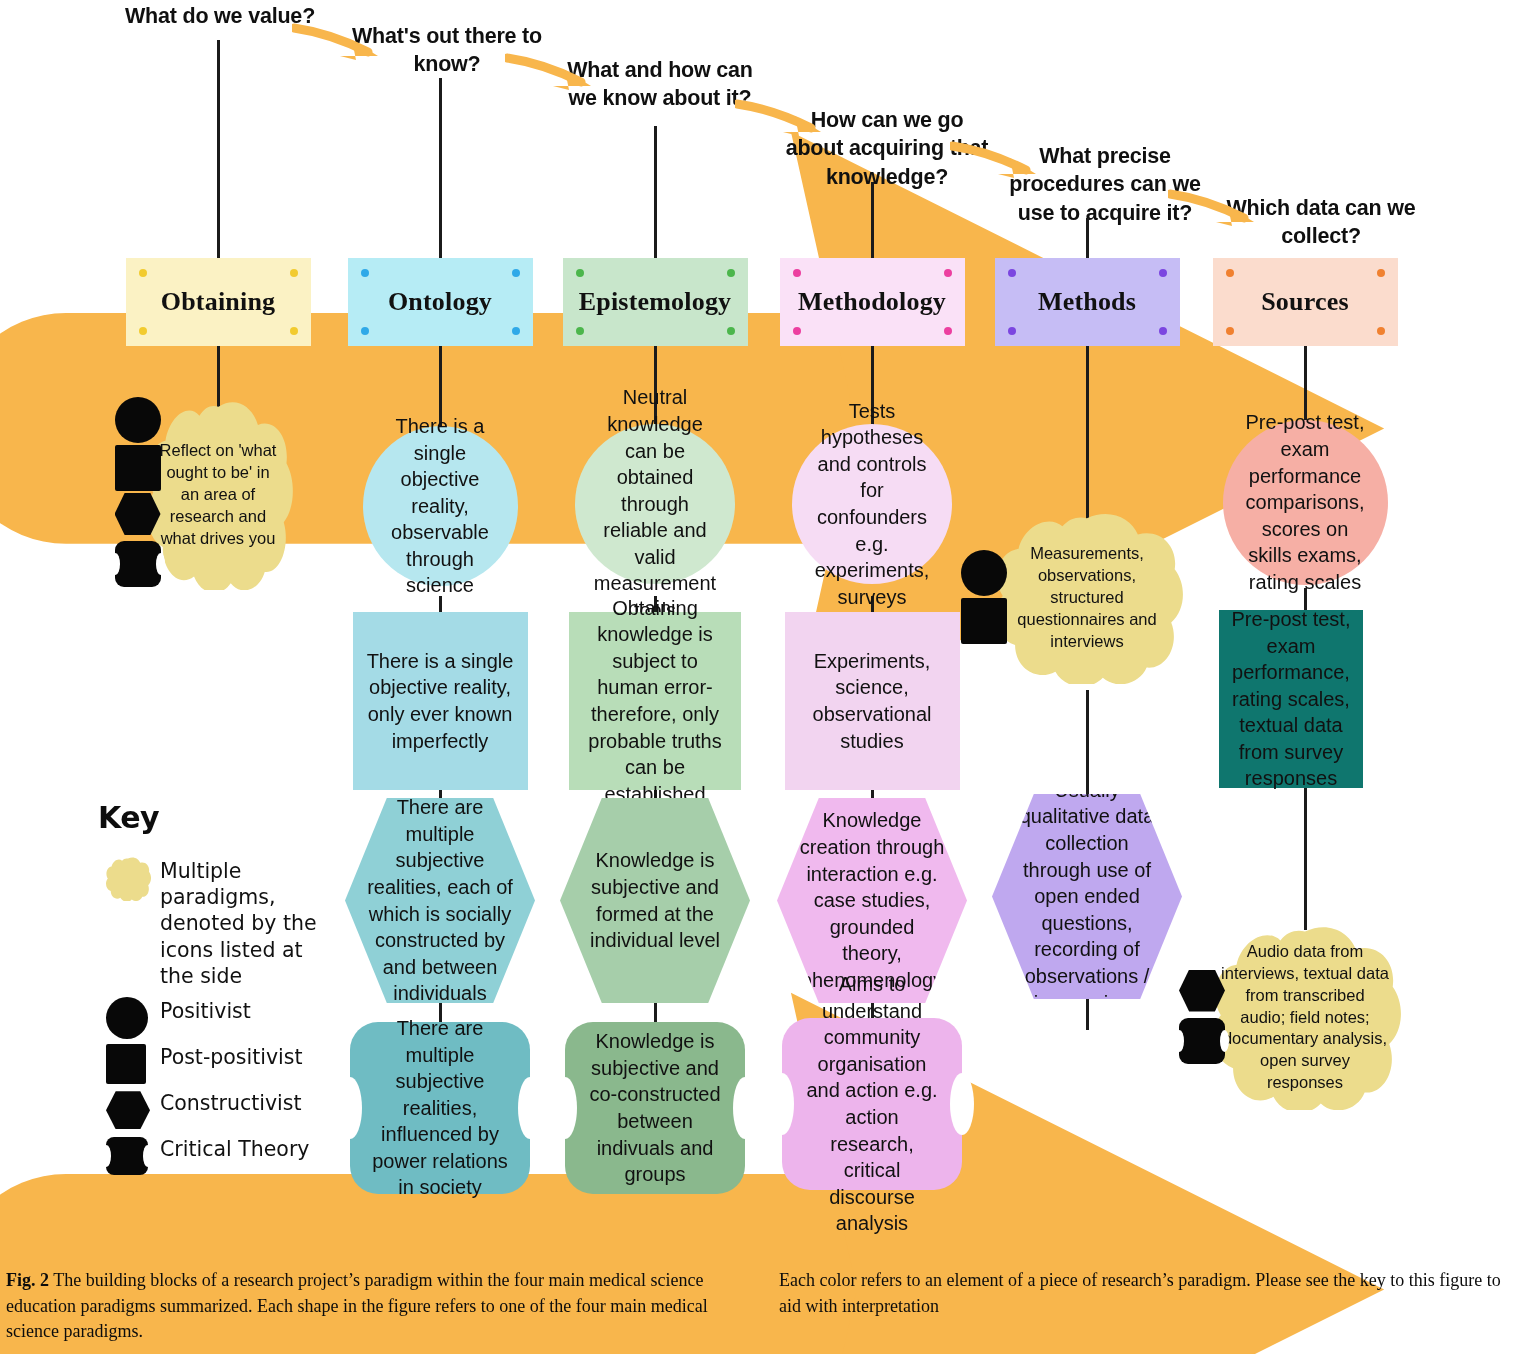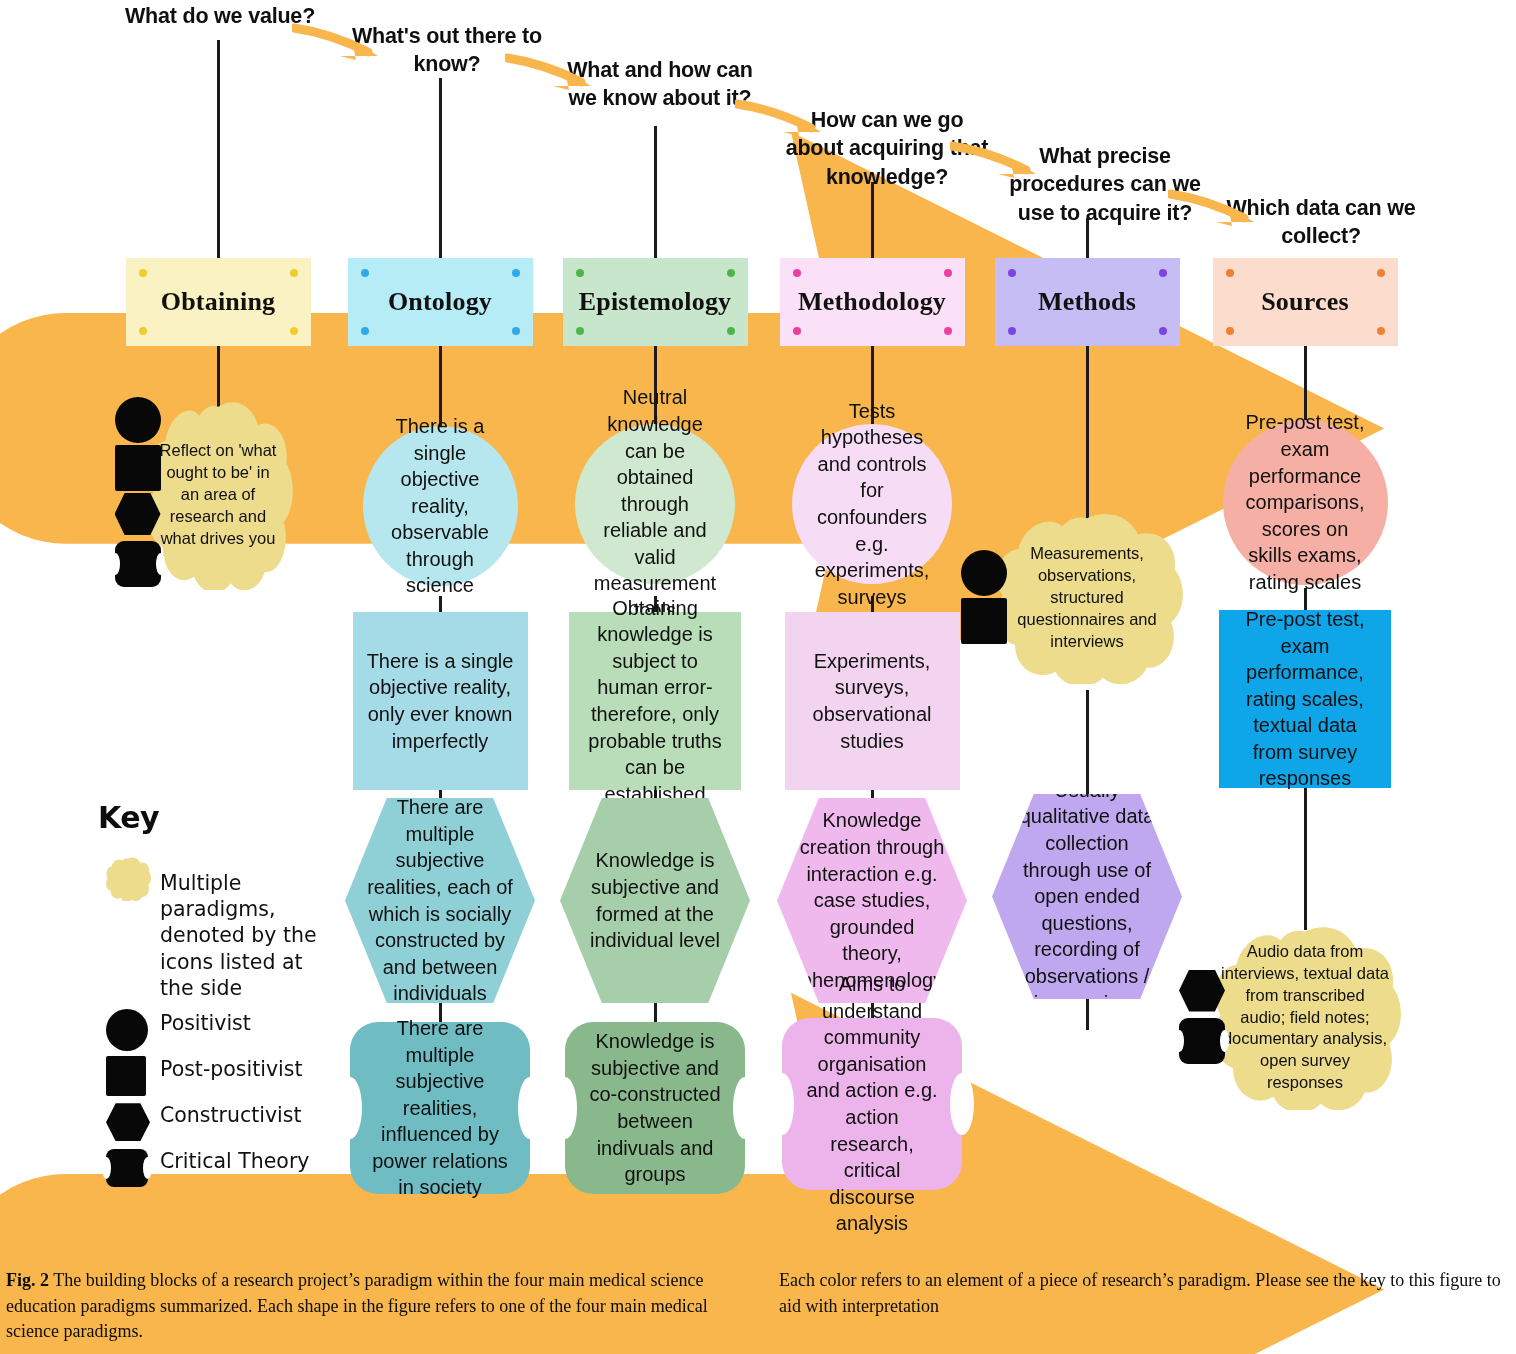--- a/index.html
+++ b/index.html
@@ -180,56 +180,56 @@
       <div class="txt">Obtaining knowledge is subject to human error- therefore, only probable truths can be established</div>
     </div><div class="node shape-hex" style="left: 560px; top: 798px; width: 190px; height: 205px; background: rgb(166, 206, 170); padding: 10px 22px;">
       <div class="txt">Knowledge is subjective and formed at the individual level</div>
     </div><div class="node" style="left: 565px; top: 1022px; width: 180px; height: 172px; background: rgb(138, 184, 141); border-radius: 28px; padding: 10px 20px; position: absolute;">
       <span class="notch l" style="position: absolute; top: 50%; transform: translateY(-50%); width: 24px; height: 62px; background: rgb(255, 255, 255); border-radius: 50%; left: -12px;"></span>
       <span class="notch r" style="position: absolute; top: 50%; transform: translateY(-50%); width: 24px; height: 62px; background: rgb(255, 255, 255); border-radius: 50%; right: -12px;"></span>
       <div class="txt">Knowledge is subjective and co-constructed between indivuals and groups</div>
     </div><div class="node shape-circle" style="left: 792px; top: 424px; width: 160px; height: 160px; background: rgb(246, 220, 244); padding: 18px 16px;">
       <div class="txt">Tests hypotheses and controls for confounders e.g. experiments, surveys</div>
     </div><div class="node shape-square" style="left: 784.5px; top: 612px; width: 175px; height: 178px; background: rgb(242, 212, 240);">
-      <div class="txt">Experiments, surveys, observational studies</div>
+      <div class="txt">Experiments, science, observational studies</div>
     </div><div class="node shape-hex" style="left: 777px; top: 798px; width: 190px; height: 205px; background: rgb(240, 185, 238); padding: 10px 22px;">
       <div class="txt">Knowledge creation through interaction e.g. case studies, grounded theory, phenomenology</div>
     </div><div class="node" style="left: 782px; top: 1018px; width: 180px; height: 172px; background: rgb(237, 180, 236); border-radius: 28px; padding: 10px 20px; position: absolute;">
       <span class="notch l" style="position: absolute; top: 50%; transform: translateY(-50%); width: 24px; height: 62px; background: rgb(255, 255, 255); border-radius: 50%; left: -12px;"></span>
       <span class="notch r" style="position: absolute; top: 50%; transform: translateY(-50%); width: 24px; height: 62px; background: rgb(255, 255, 255); border-radius: 50%; right: -12px;"></span>
       <div class="txt">Aims to understand community organisation and action e.g. action research, critical discourse analysis</div>
     </div><div class="blob" style="width: 200px; height: 172px; left: 987px; top: 512px;">
       <svg viewBox="0 0 114 84" preserveAspectRatio="none">
         <path d="M 57 3 C 70 -2 82 3 86 11 C 99 8 109 17 107 28 C 114 36 113 48 105 54 C 110 65 102 77 91 76 C 87 84 74 87 66 81 C 58 88 44 86 39 78 C 28 83 16 76 16 65 C 5 62 1 49 9 41 C 2 32 7 19 18 18 C 21 7 35 1 43 7 C 47 3 52 2 57 3 Z" fill="#ecdc8c"></path>
       </svg>
       <div class="inner" style="padding: 14px 16px;">
         <div style="width: 100%;">Measurements, observations, structured questionnaires and interviews</div>
       </div>
     </div><div class="pico circle" style="width: 46px; height: 46px; left: 961px; top: 550px;"></div><div class="pico square" style="width: 46px; height: 46px; left: 961px; top: 598px;"></div><div class="node shape-hex" style="left: 992px; top: 794px; width: 190px; height: 205px; background: rgb(191, 168, 239); padding: 24px 22px;">
       <div class="txt">Usually qualitative data collection through use of open ended questions, recording of observations / impressions</div>
     </div><div class="node shape-circle" style="left: 1222.5px; top: 420px; width: 165px; height: 165px; background: rgb(246, 175, 165); padding: 18px 16px;">
       <div class="txt">Pre-post test, exam performance comparisons, scores on skills exams, rating scales</div>
-    </div><div class="node shape-square" style="left: 1219px; top: 610px; width: 172px; height: 178px; background: #0ea5e9;">
+    </div><div class="node shape-square" style="left: 1219px; top: 610px; width: 144px; height: 178px; background: #0f766e;">
       <div class="txt">Pre-post test, exam performance, rating scales, textual data from survey responses</div>
     </div><div class="blob" style="width: 200px; height: 185px; left: 1205px; top: 925px;">
       <svg viewBox="0 0 114 84" preserveAspectRatio="none">
         <path d="M 57 3 C 70 -2 82 3 86 11 C 99 8 109 17 107 28 C 114 36 113 48 105 54 C 110 65 102 77 91 76 C 87 84 74 87 66 81 C 58 88 44 86 39 78 C 28 83 16 76 16 65 C 5 62 1 49 9 41 C 2 32 7 19 18 18 C 21 7 35 1 43 7 C 47 3 52 2 57 3 Z" fill="#ecdc8c"></path>
       </svg>
       <div class="inner" style="padding: 14px 16px;">
         <div style="width: 100%;">Audio data from interviews, textual data from transcribed audio; field notes; documentary analysis, open survey responses</div>
       </div>
     </div><div class="pico hexi" style="width: 46px; height: 42px; left: 1179px; top: 969.5px;"></div><div class="pico ctico" style="width: 46px; height: 46px; left: 1179px; top: 1017.5px;"></div><div id="key">
       <div class="ktitle">Key</div>
       <div class="krow">
         <div class="kglyph">
           <svg class="kblobsvg" viewBox="0 0 114 84" preserveAspectRatio="none">
             <path d="M 57 3 C 70 -2 82 3 86 11 C 99 8 109 17 107 28 C 114 36 113 48 105 54 C 110 65 102 77 91 76 C 87 84 74 87 66 81 C 58 88 44 86 39 78 C 28 83 16 76 16 65 C 5 62 1 49 9 41 C 2 32 7 19 18 18 C 21 7 35 1 43 7 C 47 3 52 2 57 3 Z" fill="#ecdc8c"></path>
           </svg>
         </div>
-        <div class="klabel" style="width: 175px; margin-top: 12px;">Multiple paradigms, denoted by the icons listed at the side</div>
+        <div class="klabel" style="width: 175px;">Multiple paradigms, denoted by the icons listed at the side</div>
       </div>
       <div class="krow">
         <div class="kglyph">
           <div class="pico circle" style="position: absolute; left: 8px; top: 2px; background: rgb(8, 8, 8); width: 42px; height: 42px;"></div>
         </div>
         <div class="klabel">Positivist</div>
       </div>
       <div class="krow">
         <div class="kglyph">
           <div class="pico square" style="position: absolute; left: 8px; top: 3px; background: rgb(8, 8, 8); width: 40px; height: 40px;"></div>

